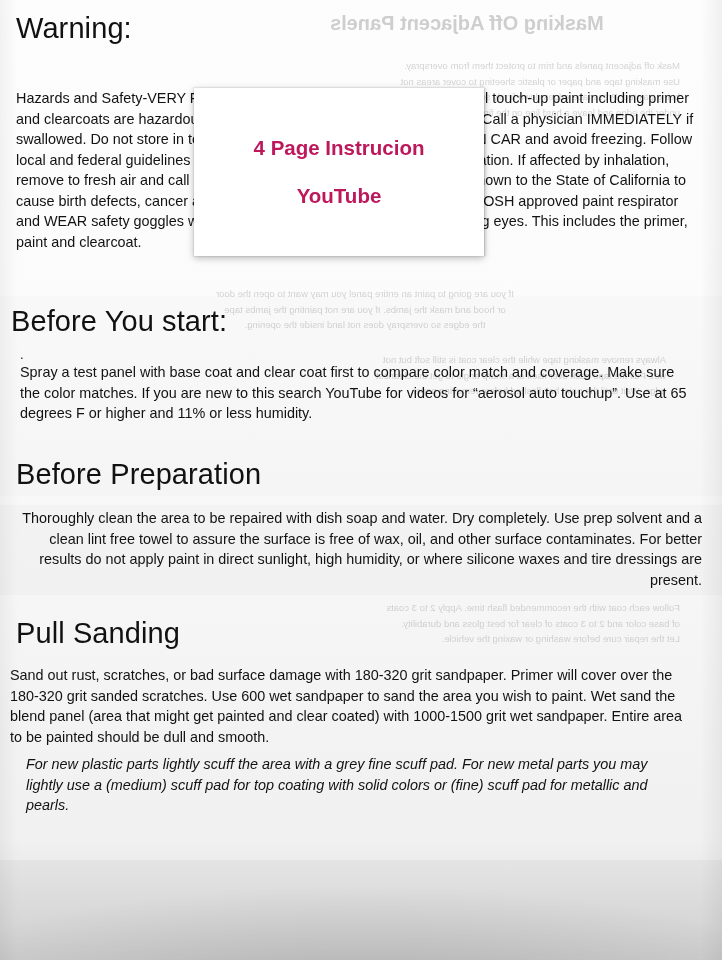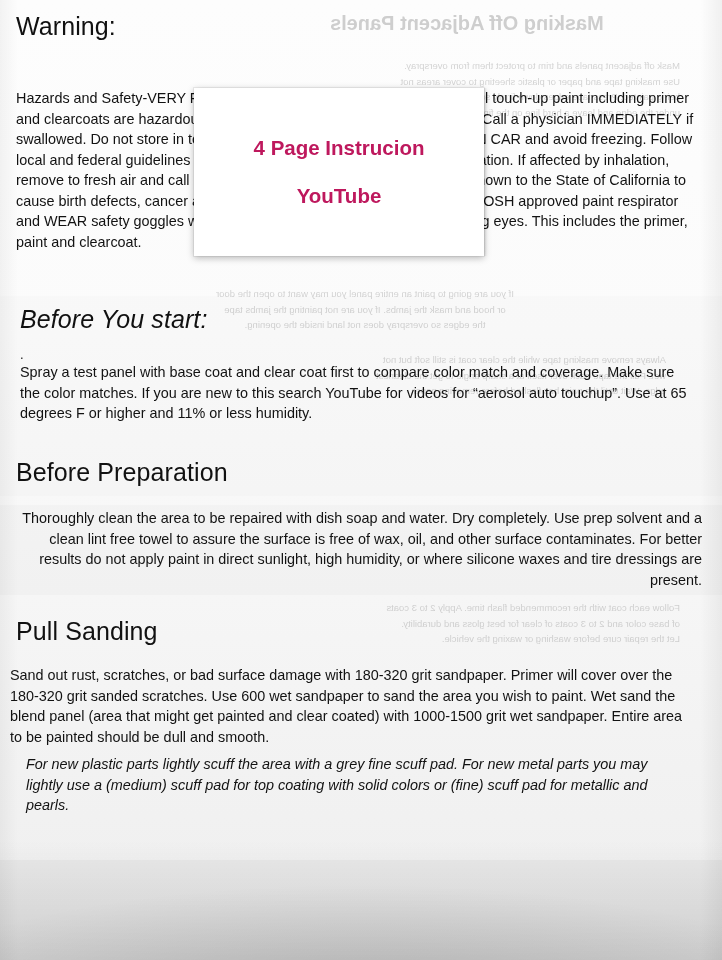--- a/index.html
+++ b/index.html
@@ -81,37 +81,37 @@
 
   
   .content {
     position: relative;
     z-index: 3;
   }
   h1.heading {
     position: absolute;
     margin: 0;
     font-weight: normal;
-    font-size: 25px;
+    font-size: 29px;
     letter-spacing: 0.1px;
     color: #111;
   }
   .para {
     position: absolute;
     margin: 0;
     font-size: 14.4px;
     line-height: 20.5px;
     color: #121212;
     white-space: pre-line;
   }
 
   
   #h-warning   { left: 16px;  top: 12px;  }
   #p-warning   { left: 16px;  top: 88px;  width: 684px; }
-  #h-before    { left: 20px;  top: 305px; font-style: italic; }
+  #h-before    { left: 11px;  top: 305px; }
   #p-before-dot{ left: 20px;  top: 345px; font-size: 13px; color:#222; }
   #p-before    { left: 20px;  top: 362px; width: 672px; }
   #h-surface   { left: 16px;  top: 458px; }
   #p-surface   { left: 16px;  top: 508px; width: 686px; text-align: right; }
   #h-sanding   { left: 16px;  top: 617px; }
   #p-sanding   { left: 10px;  top: 665px; width: 672px; }
   #p-sanding2  { left: 26px;  top: 754px; width: 660px; font-style: italic; }
 
   
   .card {

